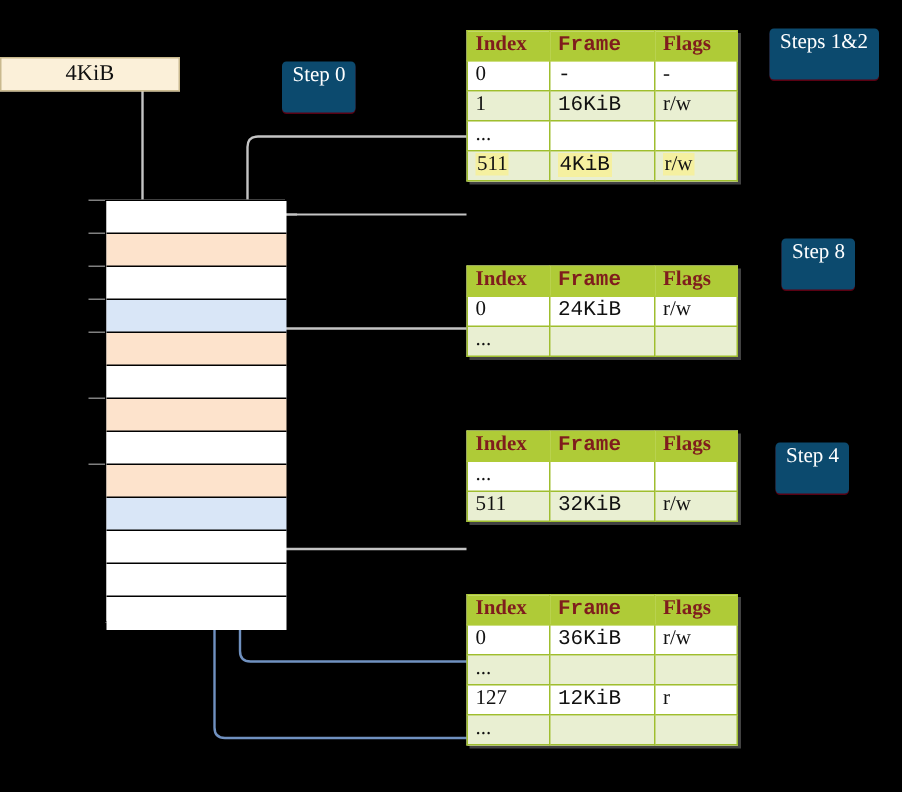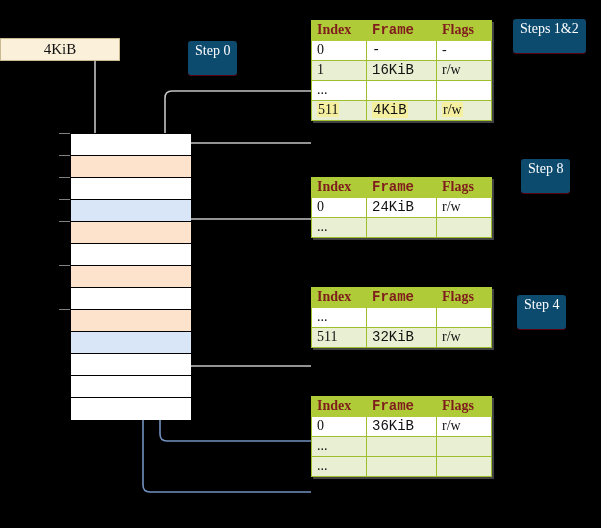--- a/index.html
+++ b/index.html
@@ -287,20 +287,25 @@
         <tr class="row-white">
           <td class="col-index">0</td>
           <td class="col-frame">36KiB</td>
           <td class="col-flags">r/w</td>
         </tr>
         <tr class="row-tint">
           <td class="col-index">...</td>
           <td class="col-frame"></td>
           <td class="col-flags"></td>
         </tr>
+        <tr class="row-white">
+          <td class="col-index">127</td>
+          <td class="col-frame">12KiB</td>
+          <td class="col-flags">r</td>
+        </tr>
         <tr class="row-tint">
           <td class="col-index">...</td>
           <td class="col-frame"></td>
           <td class="col-flags"></td>
         </tr>
       </tbody>
   </table>
 
 </div>
 

